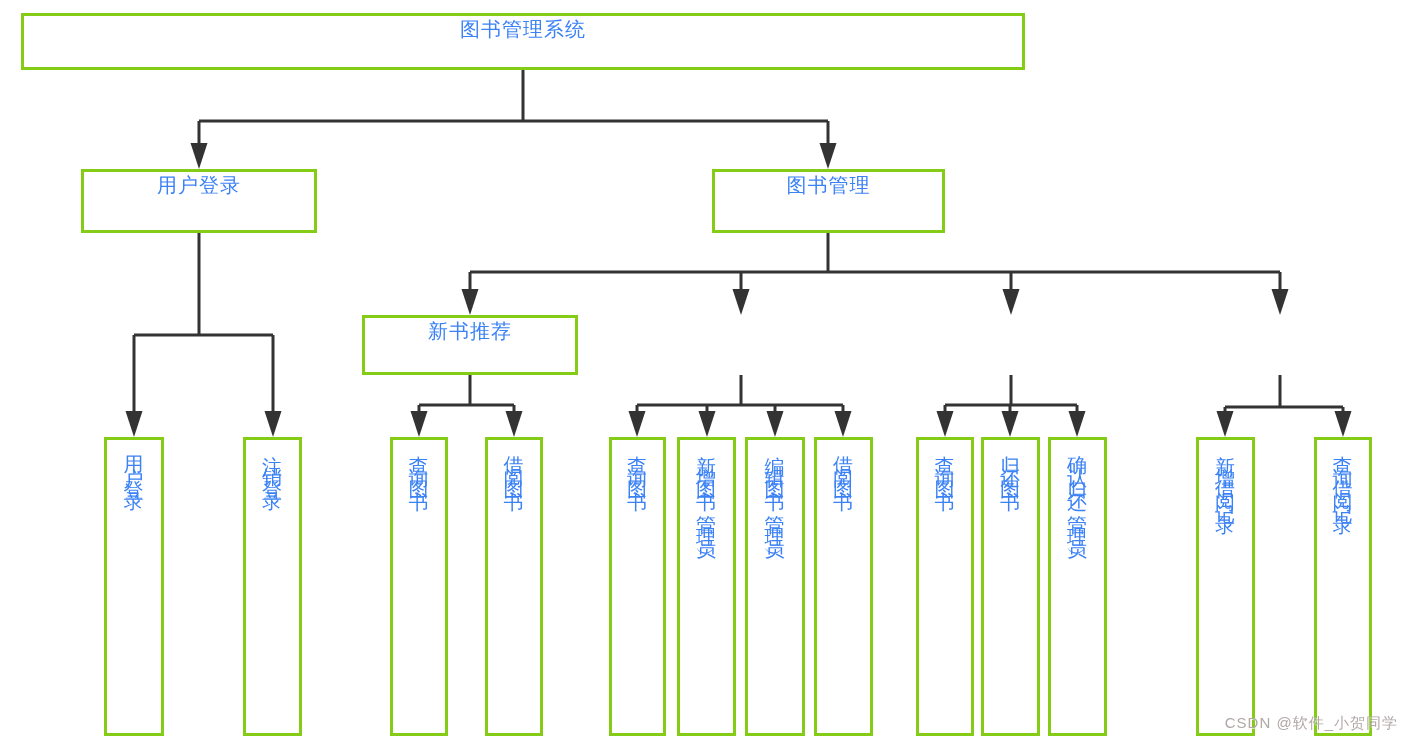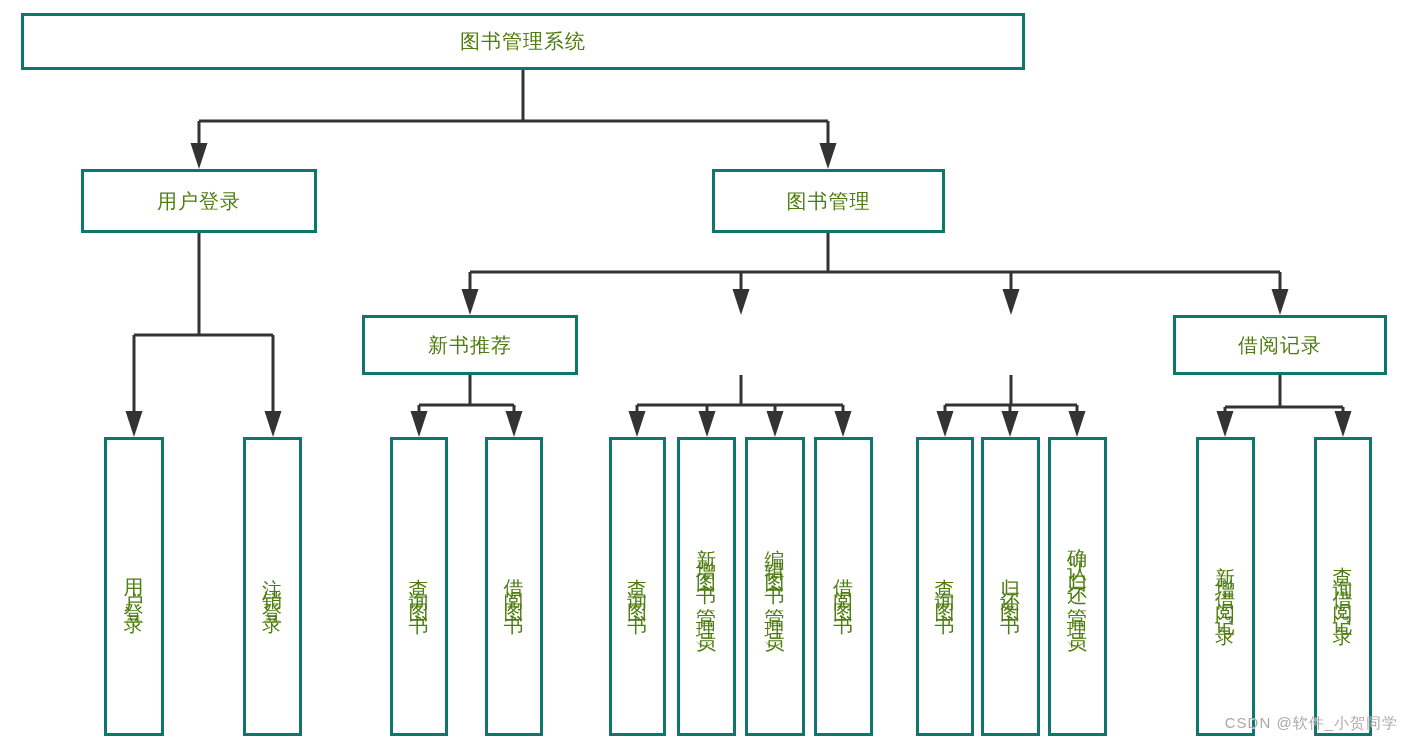--- a/index.html
+++ b/index.html
@@ -16,26 +16,26 @@
   }
   #connectors {
     position: absolute; left: 0; top: 0;
     width: 1405px; height: 747px;
   }
   #connectors path { stroke: #333333; stroke-width: 3; fill: none; }
   #connectors polygon { fill: #333333; stroke: none; }
   .node {
     position: absolute;
     box-sizing: border-box;
-    border: 3px solid #0f766e;
+    border: 3px solid #84cc16;
     background: #ffffff;
     display: flex;
-    align-items: center;
+    align-items: flex-start;
     justify-content: center;
-    color: #4d7c0f;
+    color: #3b82f6;
   }
   .node.h .lbl {
     font-size: 20px;
     letter-spacing: 1px;
     white-space: nowrap;
   }
   .node.v .lbl {
     writing-mode: vertical-rl;
     text-orientation: mixed;
     font-size: 20px;
@@ -142,23 +142,20 @@
   <div class="node h" style="left:81px;top:169px;width:236px;height:64px">
     <span class="lbl">用户登录</span>
   </div>
   <div class="node h" style="left:362px;top:315px;width:216px;height:60px">
     <span class="lbl">新书推荐</span>
   </div>
 
   <div class="node h" style="left:712px;top:169px;width:233px;height:64px">
     <span class="lbl">图书管理</span>
   </div>
-  <div class="node h" style="left:1173px;top:315px;width:214px;height:60px">
-    <span class="lbl">借阅记录</span>
-  </div>
 
   <div class="node v" style="left:104px;top:437px;width:60px;height:299px">
     <span class="lbl">用户登录</span>
   </div>
   <div class="node v" style="left:243px;top:437px;width:59px;height:299px">
     <span class="lbl">注销登录</span>
   </div>
 
   <div class="node v" style="left:390px;top:437px;width:58px;height:299px">
     <span class="lbl">查询图书</span>

